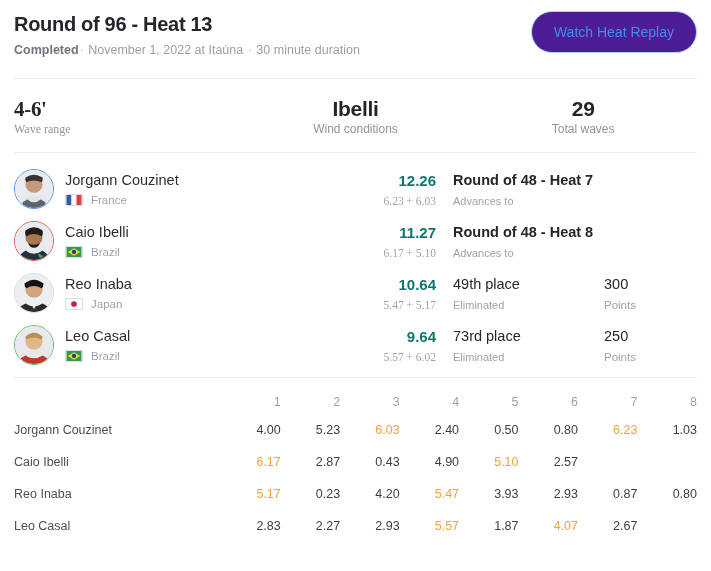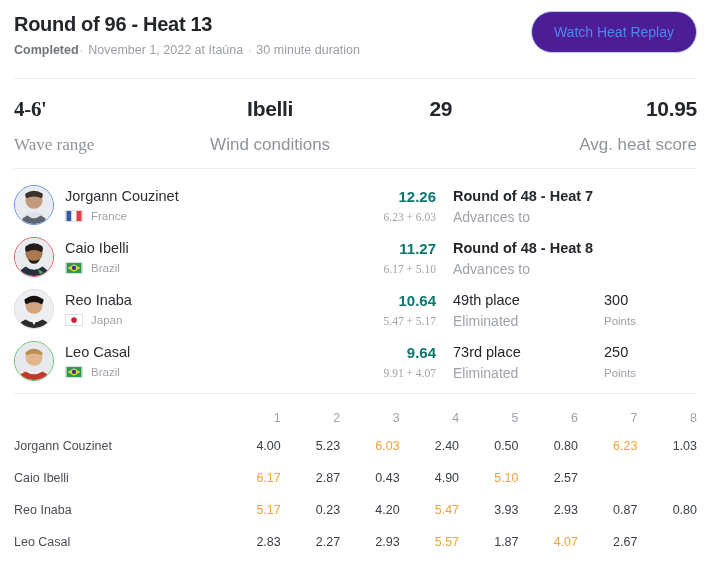--- a/index.html
+++ b/index.html
@@ -41,21 +41,21 @@
   .stats { display: flex; padding: 17px 14px 16px 14px; }
   .stat { flex: 1 1 0; }
   .stat.s1 { text-align: left; font-family: Liberation Serif, serif; }
   .stat.s2 { text-align: center; }
   .stat.s3 { text-align: center; }
   .stat.s4 { text-align: right; }
   .stat-val {
     font-size: 21px; font-weight: bold; color: #23272b;
     letter-spacing: -0.3px; line-height: 26px;
   }
-  .stat-lbl { font-size: 17px; color: #8f949a; margin-top: 16px; line-height: 14px; }
+  .stat-lbl { font-size: 12px; color: #8f949a; margin-top: 0; line-height: 14px; }
 
   
   .athletes { padding: 10px 14px 6px 14px; }
   .ath-row { display: flex; align-items: center; height: 52px; }
   .ath-left { display: flex; align-items: center; width: 310px; flex: none; }
   .avatar {
     width: 40px; height: 40px; border-radius: 50%;
     border: 1.5px solid #d8dade; flex: none; overflow: hidden;
     position: relative; background: #eef0f2;
   }
@@ -71,21 +71,21 @@
   .flag { width: 18px; height: 12px; border: 1px solid #dcdee1; flex: none; display: block; }
   .ath-cname { font-size: 11.5px; color: #9ea3a9; margin-left: 8px; line-height: 14px; }
 
   .ath-score { width: 112px; flex: none; text-align: right; }
   .score-main { font-size: 15px; font-weight: bold; color: #0f766e; line-height: 19px; }
   .score-sub { font-size: 11.5px; color: #9ea3a9; margin-top: 4px; line-height: 14px; font-family: Liberation Serif, serif; }
 
   .ath-result { width: 168px; flex: none; padding-left: 17px; }
   .result-main { font-size: 14.5px; font-weight: bold; color: #23272b; line-height: 19px; }
   .result-main.plain { font-weight: normal; }
-  .result-sub { font-size: 14px; color: #9ea3a9; margin-top: 4px; line-height: 14px; }
+  .result-sub { font-size: 11px; color: #9ea3a9; margin-top: 4px; line-height: 14px; }
 
   .ath-points { width: 70px; flex: none; }
   .points-main { font-size: 14.5px; color: #23272b; line-height: 19px; }
   .points-sub { font-size: 11.5px; color: #9ea3a9; margin-top: 4px; line-height: 14px; }
 
   
   .waves { padding: 12px 14px 0 14px; }
   .wtable { border-collapse: collapse; width: 100%; table-layout: fixed; }
   .wtable col.cname { width: 122px; }
   .wtable col.cw { width: 35px; }
@@ -119,24 +119,21 @@
     <div class="stat s1">
       <div class="stat-val">4-6'</div>
       <div class="stat-lbl">Wave range</div>
     </div>
     <div class="stat s2">
       <div class="stat-val">Ibelli</div>
       <div class="stat-lbl">Wind conditions</div>
     </div>
     <div class="stat s3">
       <div class="stat-val">29</div>
-    </div>
-    <div class="stat s4">
-      <div class="stat-val">10.95</div>
-      <div class="stat-lbl">Avg. heat score</div>
+      <div class="stat-lbl">Total waves</div>
     </div>
   </div>
 
   <div class="divider"></div>
 
   <div class="athletes">
 
     <div class="ath-row">
       <div class="ath-left">
         <div class="avatar rank-1">
@@ -265,21 +262,21 @@
               <rect width="18" height="12" fill="#2e9b4e"></rect>
               <polygon points="9,1.4 16.4,6 9,10.6 1.6,6" fill="#f2d52e"></polygon>
               <circle cx="9" cy="6" r="2.6" fill="#2a3f8f"></circle>
             </svg>
             <span class="ath-cname">Brazil</span>
           </div>
         </div>
       </div>
       <div class="ath-score">
         <div class="score-main">9.64</div>
-        <div class="score-sub">9.91 + 4.07</div>
+        <div class="score-sub">5.57 + 6.02</div>
       </div>
       <div class="ath-result">
         <div class="result-main plain">73rd place</div>
         <div class="result-sub">Eliminated</div>
       </div>
       <div class="ath-points">
         <div class="points-main">250</div>
         <div class="points-sub">Points</div>
       </div>
     </div>

